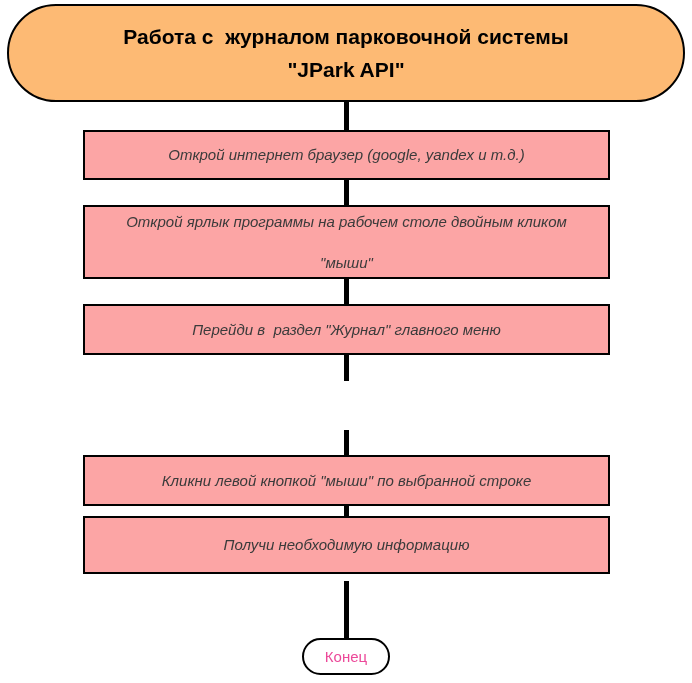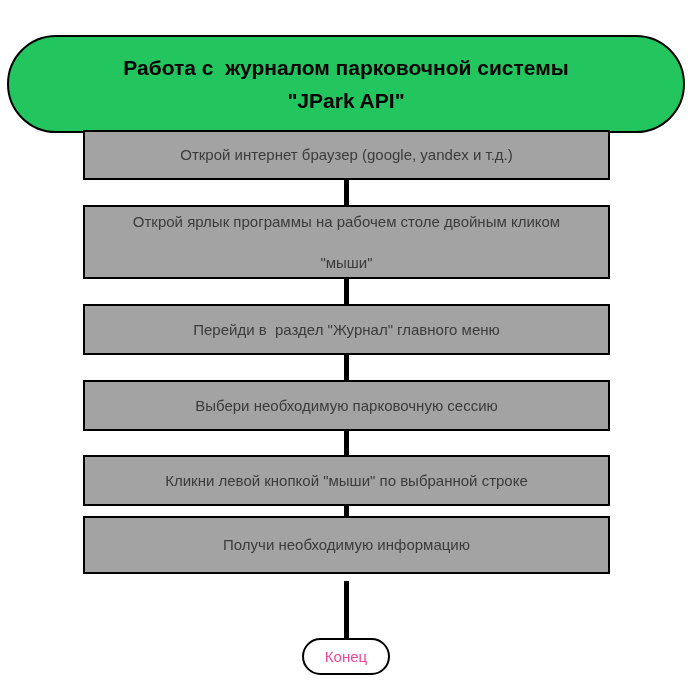--- a/index.html
+++ b/index.html
@@ -33,52 +33,52 @@
   
   .terminator-start {
     position: absolute;
     left: 7px;
     top: 4px;
     width: 678px;
     height: 98px;
     box-sizing: border-box;
     border: 2px solid #000000;
     border-radius: 49px;
-    background: #22c55e;
+    background: #fdba74;
     display: flex;
     flex-direction: column;
     align-items: center;
     justify-content: center;
     text-align: center;
     font-size: 21px;
     line-height: 33px;
     font-weight: bold;
     color: #000000;
     white-space: pre-wrap;
-    margin-top: 31px;
   }
 
   
   .process {
     position: absolute;
     left: 83px;
     width: 527px;
     box-sizing: border-box;
     border: 2px solid #000000;
-    background: #a3a3a3;
+    background: #fca5a5;
     display: flex;
     flex-direction: column;
     align-items: center;
     justify-content: center;
     text-align: center;
     font-size: 15px;
     line-height: 22px;
     color: #3b3b3b;
     white-space: pre-wrap;
     padding: 0 24px;
+    font-style: italic;
   }
   .p1 { top: 130px; height: 50px; }
   .p2 { top: 205px; height: 74px; gap: 19px; }
   .p3 { top: 304px; height: 51px; }
   .p4 { top: 380px; height: 51px; }
   .p5 { top: 455px; height: 51px; }
   .p6 { top: 516px; height: 58px; }
 
   
   .terminator-end {
@@ -122,23 +122,20 @@
 
   <div class="process p2">
     <div>Открой ярлык программы на рабочем столе двойным кликом</div>
     <div>"мыши"</div>
   </div>
 
   <div class="process p3">
     <div>Перейди в  раздел "Журнал" главного меню</div>
   </div>
 
-  <div class="process p4">
-    <div>Выбери необходимую парковочную сессию</div>
-  </div>
 
   <div class="process p5">
     <div>Кликни левой кнопкой "мыши" по выбранной строке</div>
   </div>
 
   <div class="process p6">
     <div>Получи необходимую информацию</div>
   </div>
 
   <div class="terminator-end">

